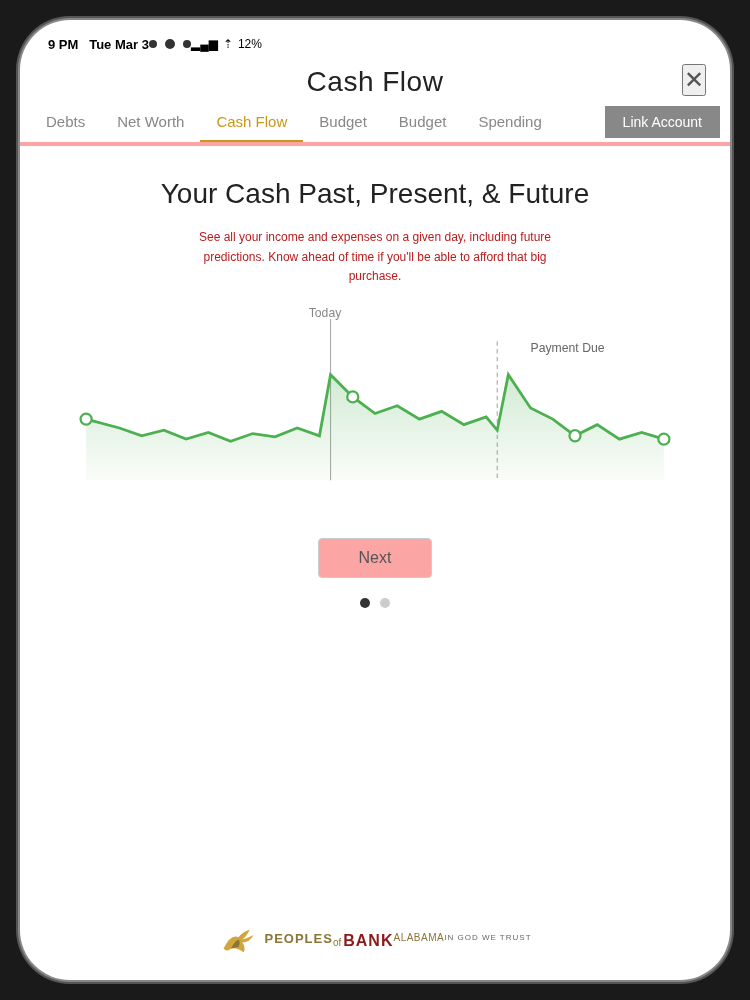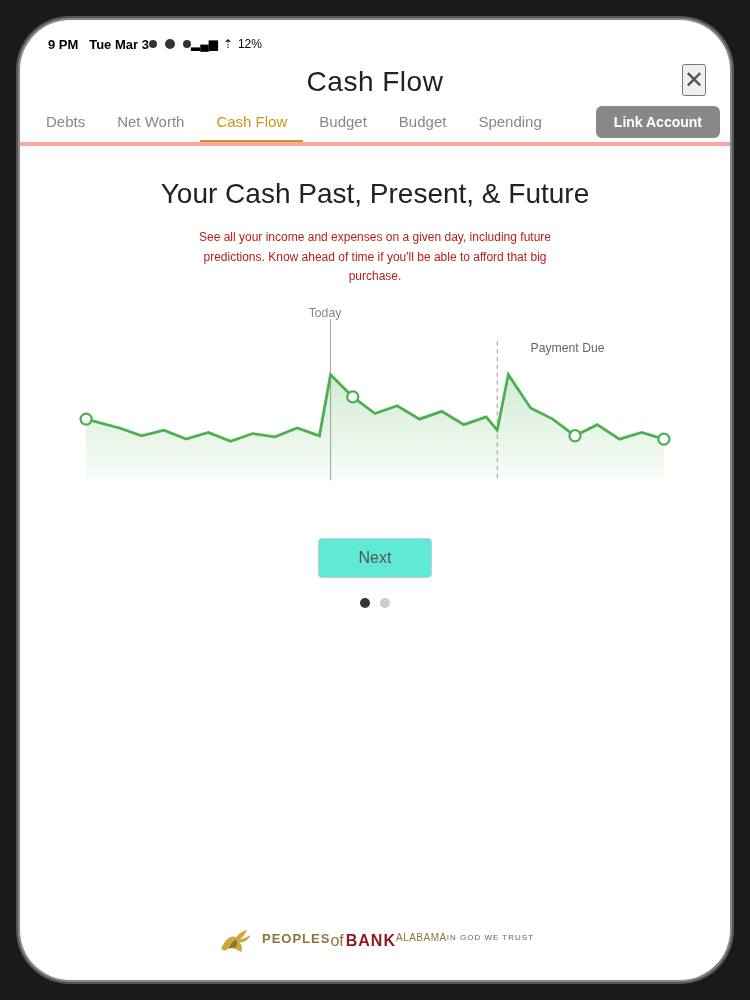--- a/index.html
+++ b/index.html
@@ -115,23 +115,23 @@
     .nav-tab.inactive {
       color: #888;
     }
 
     .link-account-btn {
       margin-left: auto;
       background: #888;
       color: white;
       border: none;
       padding: 8px 18px;
-      border-radius: 6px;
+      border-radius: 0;
       font-size: 14px;
-      font-weight: 700;
+      font-weight: 400;
       cursor: pointer;
       white-space: nowrap;
     }
 
     
     .main-content {
       display: flex;
       flex-direction: column;
       align-items: center;
       padding: 30px 40px 20px;
@@ -164,21 +164,21 @@
     }
 
     .chart-svg {
       width: 100%;
       height: 100%;
     }
 
     
     .next-btn {
       border: 1px solid #ccc;
-      background: #5eead4;
+      background: #fca5a5;
       color: #555;
       padding: 10px 40px;
       border-radius: 4px;
       font-size: 16px;
       cursor: pointer;
       margin-bottom: 20px;
     }
 
     
     .pagination-dots {
@@ -389,21 +389,21 @@
   <div class="footer">
     <div class="logo-container">
 
       <svg class="logo-bird" viewBox="0 0 50 40" xmlns="http://www.w3.org/2000/svg">
         <path d="M 5 30 Q 15 10 25 15 Q 30 8 40 5 Q 35 15 30 18 Q 38 16 45 12 Q 40 22 30 22 Q 35 28 32 35 Q 22 28 15 30 Q 10 35 5 30 Z" fill="#c8971b" opacity="0.85"></path>
         <path d="M 15 30 Q 20 20 25 18 Q 28 22 25 28 Z" fill="#8B7536"></path>
       </svg>
       <div class="logo-text-container">
         <span class="logo-peoples">PEOPLES</span>
         <span style="display:flex; align-items:baseline; gap:2px;">
-          <span style="font-size:16px; color:#8B7536;">of</span>
+          <span style="font-size:10px; color:#8B7536;">of</span>
           <span class="logo-bank">BANK</span>
         </span>
         <span class="logo-alabama">ALABAMA</span>
         <span class="logo-tagline">IN GOD WE TRUST</span>
       </div>
     </div>
   </div>
 
 </div>
 

